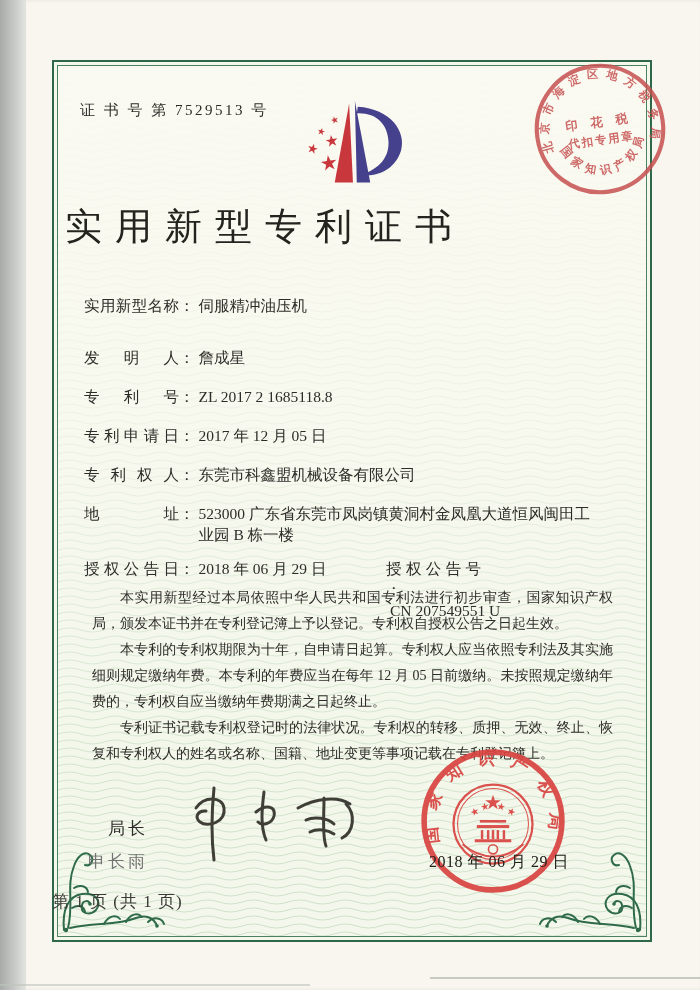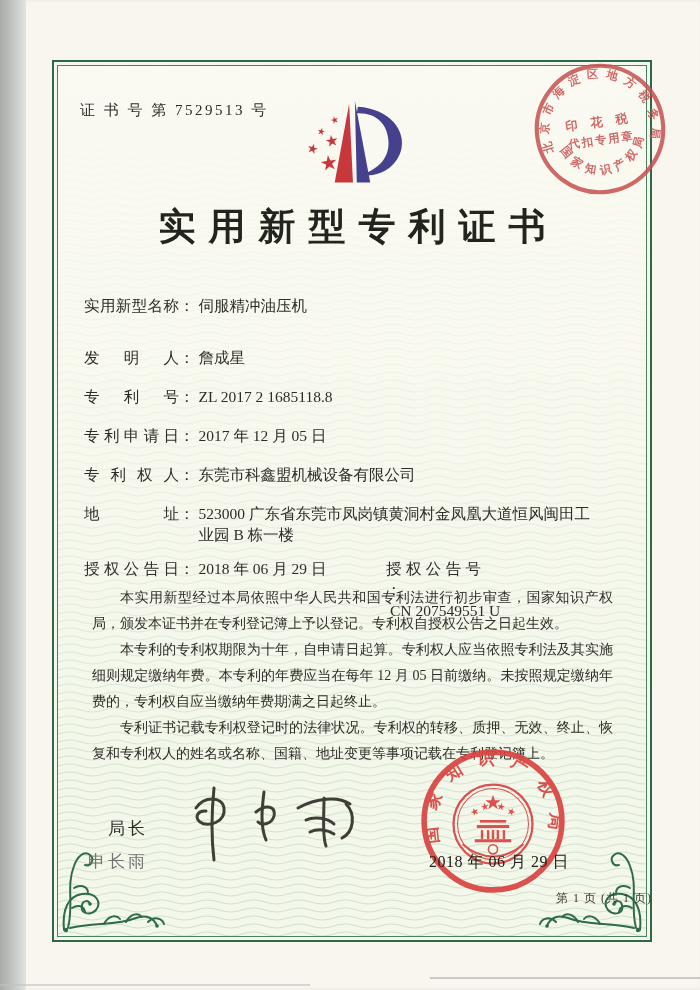--- a/index.html
+++ b/index.html
@@ -17,22 +17,22 @@
   .frame-inner{position:absolute;left:3px;top:3px;right:3px;bottom:3px;border:1px solid #4d7f61;overflow:hidden;}
   .wave-bg{position:absolute;left:0;top:0;width:100%;height:100%;opacity:.85;}
   .frame-tint{position:absolute;left:0;top:0;right:0;bottom:0;
     background:linear-gradient(180deg,rgba(251,250,242,.95) 0%,rgba(249,249,240,.7) 40%,rgba(240,246,230,.15) 78%,rgba(238,245,226,0) 100%);}
   .corner{position:absolute;bottom:2px;width:112px;height:92px;}
   .corner-left{left:2px;}
   .corner-right{right:2px;transform:scaleX(-1);}
 
   .cert-no{position:absolute;left:80px;top:101px;font-size:15px;letter-spacing:2.5px;color:#2c2b28;text-align:center;}
   .logo{position:absolute;left:289px;top:99px;width:126px;height:96px;}
-  .title{position:absolute;left:52px;top:202px;width:600px;text-align:center;
-    font-size:37px;font-weight:700;letter-spacing:13px;text-indent:13px;color:#24241f;}
+  .title{position:absolute;left:52px;top:202px;width:600px;text-align:left;
+    font-size:37px;font-weight:400;letter-spacing:13px;text-indent:13px;color:#24241f;}
 
   .fields{position:absolute;left:84px;top:297px;width:518px;color:#2d2c28;font-size:15.5px;}
   .row{display:flex;margin-bottom:18px;position:relative;line-height:21px;}
   .row.first{margin-bottom:29px;font-family:Liberation Mono, monospace;}
   .row.addr{margin-bottom:13px;}
   .lbl{flex:none;display:inline-block;width:95px;text-align:justify;text-align-last:justify;}
   .colon{flex:none;}
   .val{flex:1;padding-left:4px;}
   .grant-right{position:absolute;left:302px;top:0;display:flex;flex-direction:column;}
   .grant-right .lbl{width:95px;}
@@ -40,22 +40,22 @@
   .body-text{position:absolute;left:92px;top:585px;width:521px;font-size:14px;line-height:26px;
     text-align:justify;color:#2e2d29;}
   .body-text p{margin:0;text-indent:2em;}
 
   .signer-title{position:absolute;left:108px;top:817px;font-size:17px;letter-spacing:3px;color:#2d2c28;}
   .signer-name{position:absolute;left:88px;top:850px;font-size:17px;letter-spacing:3px;color:#737373;}
   .signature{position:absolute;left:178px;top:778px;width:208px;height:102px;}
 
   .seal{position:absolute;left:417px;top:745px;width:152px;height:152px;}
   .seal-date{position:absolute;left:429px;top:852px;width:170px;font-size:16px;letter-spacing:.5px;color:#21211b;}
-  .page-footer{position:absolute;left:52px;top:890px;width:600px;text-align:right;
-    font-size:12px;letter-spacing:1px;color:#3b3a36;}
+  .page-footer{position:absolute;left:52px;top:890px;width:600px;text-align:left;
+    font-size:17px;letter-spacing:1px;color:#3b3a36;}
   .tax-stamp{position:absolute;left:521px;top:50px;width:158px;height:158px;}
 </style>
 </head>
 <body>
 
 <div class="scan">
   <div class="paper"></div>
   <div class="scan-strip"></div>
   <div class="edge-a"></div>
   <div class="edge-b"></div>

